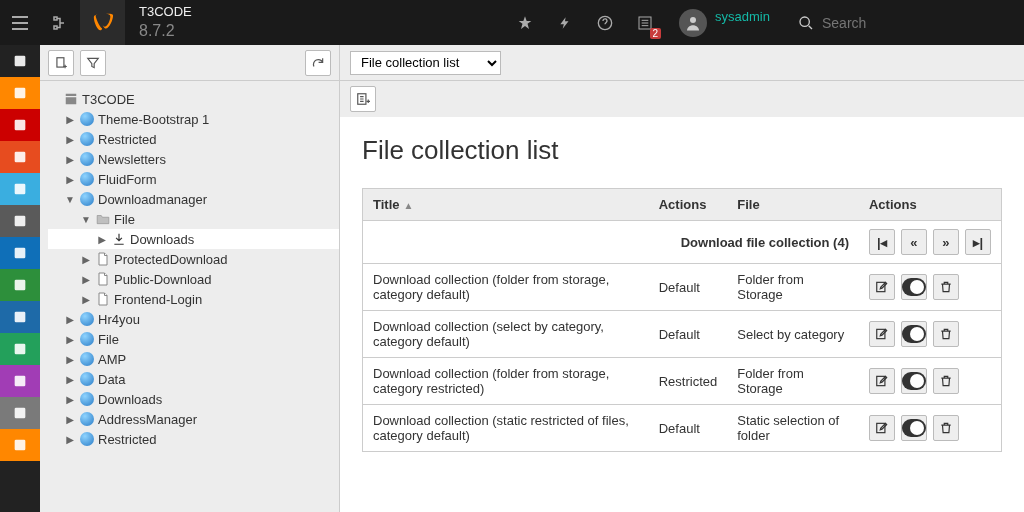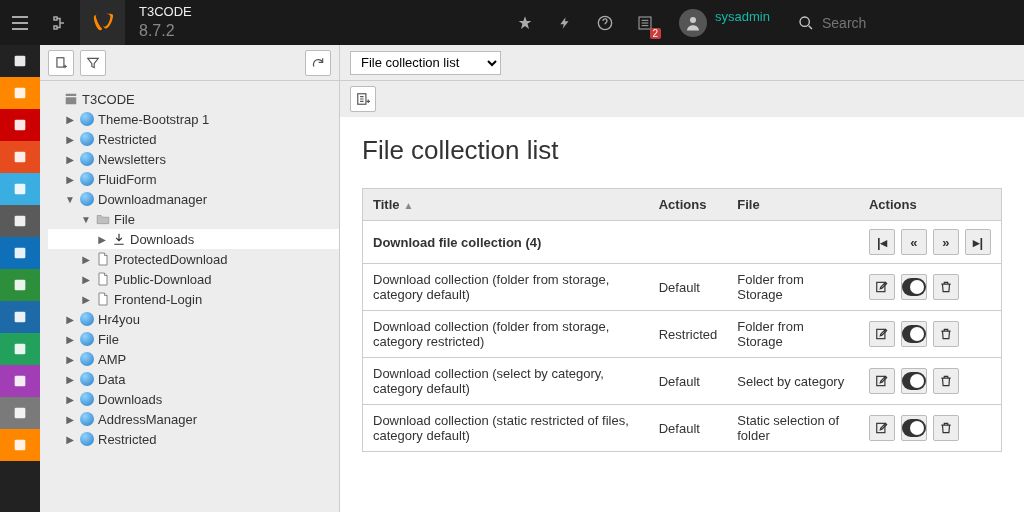--- a/index.html
+++ b/index.html
@@ -32,21 +32,21 @@
 .globe { width:14px; height:14px; border-radius:50%; background: radial-gradient(circle at 35% 30%, #8fd4ff, #2a7cc7);}
 .content { flex:1; background:#fff; display:flex; flex-direction:column; overflow:hidden;}
 .content .dochead { height:36px; border-bottom:1px solid #ccc; background:#ededed; display:flex; align-items:center; padding:0 10px; gap:8px;}
 .dochead select { height:24px; border:1px solid #bbb; background:#fff; padding:0 24px 0 6px; font-size:13px;}
 .content .subtool { height:36px; background:#ededed; padding:0 10px; display:flex; align-items:center;}
 .content .body { padding:18px 22px; overflow:auto;}
 h1.page-title { font-size:26px; font-weight:400; margin-bottom:22px; font-family: "Segoe UI", Arial, sans-serif;}
 table.list { width:100%; border-collapse:collapse; border:1px solid #ccc;}
 table.list th, table.list td { border-bottom:1px solid #ccc; padding:8px 10px; text-align:left; font-size:13px; vertical-align:middle;}
 table.list th { background:#ededed; font-weight:600;}
-tr.group td { font-weight:700;}
+tr.group td { font-weight:700;text-align:right;}
 .actions-cell { display:flex; gap:6px; justify-content:flex-start;}
 .actbtn { width:26px; height:26px; border:1px solid #bbb; background:#eee; display:flex; align-items:center; justify-content:center; cursor:pointer; border-radius:2px; color:#333;}
 .toggle { width:32px; height:18px; background:#333; border-radius:9px; position:relative;}
 .toggle::after { content:""; width:14px; height:14px; background:#fff; border-radius:50%; position:absolute; top:2px; right:2px;}
 .sort-arrow { font-size:10px; color:#888; margin-left:4px;}
 </style>
 </head>
 <body>
 
 <div class="topbar">
@@ -399,46 +399,46 @@
                   </span>
                   <span class="actbtn">
                     <svg width="14" height="14" viewBox="0 0 24 24" fill="none" stroke="#333" stroke-width="2">
                       <path d="M4 7h16M9 7V4h6v3M6 7l1 13h10l1-13"></path>
                     </svg>
                   </span>
                 </div>
               </td>
             </tr>
             <tr>
-              <td>Download collection (folder from storage, category restricted)</td>
-              <td>Restricted</td>
-              <td>Folder from Storage</td>
+              <td>Download collection (select by category, category default)</td>
+              <td>Default</td>
+              <td>Select by category</td>
               <td>
                 <div class="actions-cell">
                   <span class="actbtn">
                     <svg width="14" height="14" viewBox="0 0 24 24" fill="none" stroke="#333" stroke-width="2">
                       <rect x="3" y="4" width="14" height="16"></rect>
                       <path d="M20 6l-8 8-3 1 1-3 8-8z"></path>
                     </svg>
                   </span>
                   <span class="actbtn">
                     <span class="toggle"></span>
                   </span>
                   <span class="actbtn">
                     <svg width="14" height="14" viewBox="0 0 24 24" fill="none" stroke="#333" stroke-width="2">
                       <path d="M4 7h16M9 7V4h6v3M6 7l1 13h10l1-13"></path>
                     </svg>
                   </span>
                 </div>
               </td>
             </tr>
             <tr>
-              <td>Download collection (select by category, category default)</td>
-              <td>Default</td>
-              <td>Select by category</td>
+              <td>Download collection (folder from storage, category restricted)</td>
+              <td>Restricted</td>
+              <td>Folder from Storage</td>
               <td>
                 <div class="actions-cell">
                   <span class="actbtn">
                     <svg width="14" height="14" viewBox="0 0 24 24" fill="none" stroke="#333" stroke-width="2">
                       <rect x="3" y="4" width="14" height="16"></rect>
                       <path d="M20 6l-8 8-3 1 1-3 8-8z"></path>
                     </svg>
                   </span>
                   <span class="actbtn">
                     <span class="toggle"></span>

